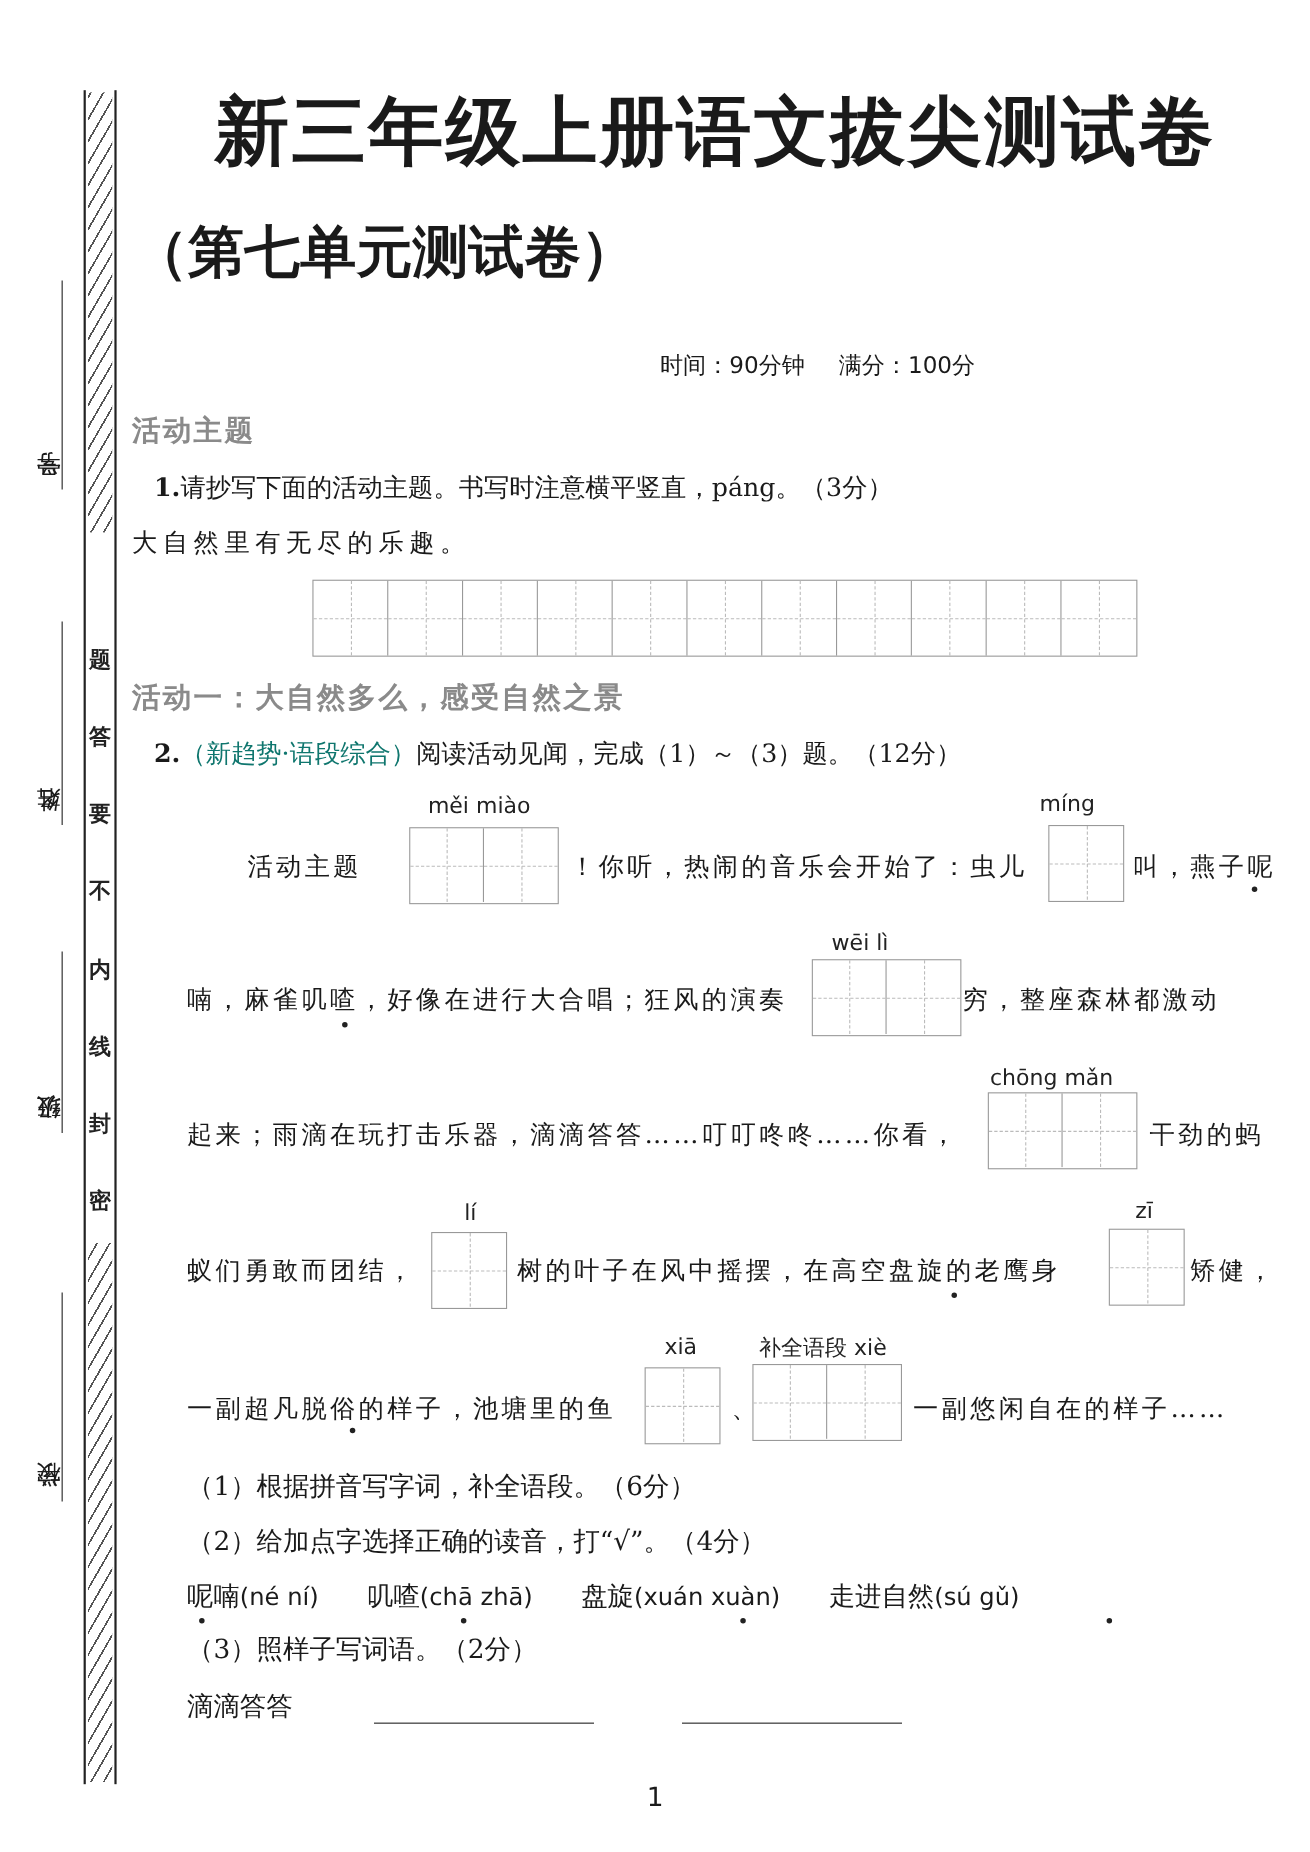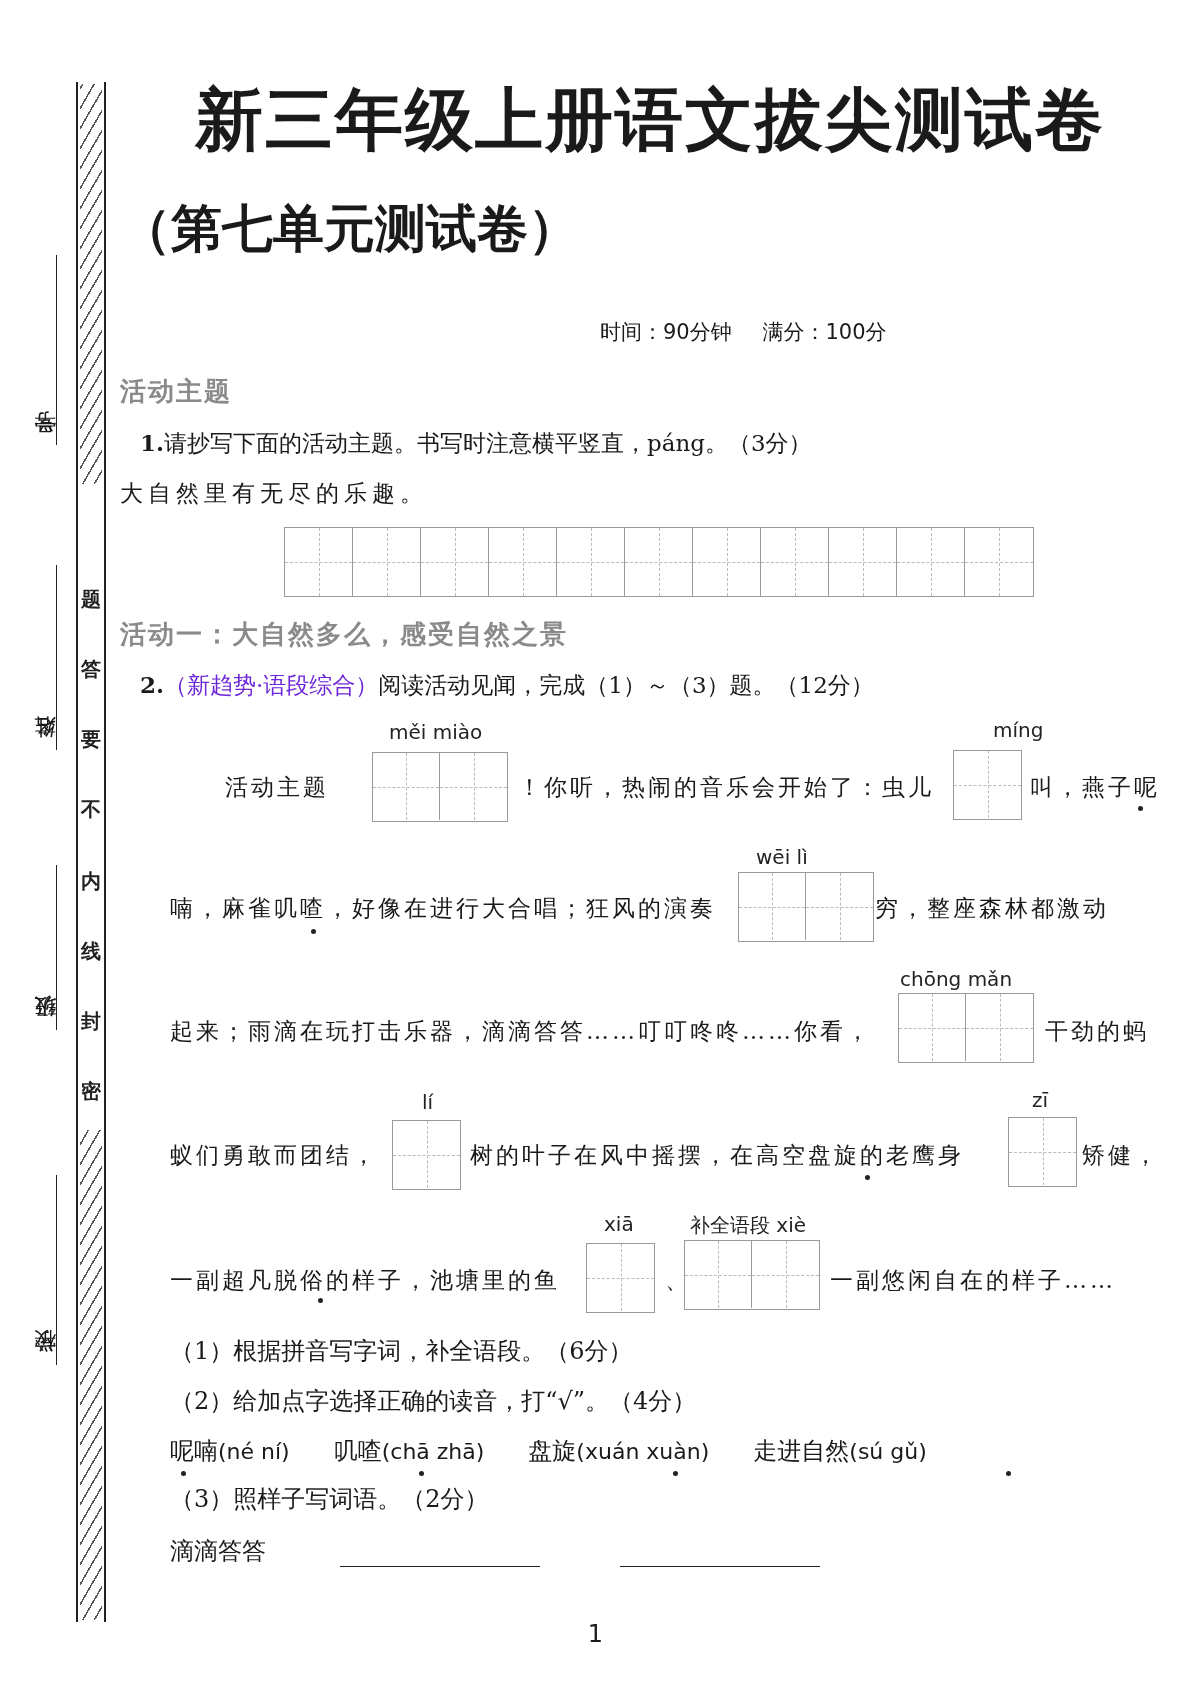--- a/index.html
+++ b/index.html
@@ -22,21 +22,21 @@
   .field-label { position: absolute; left: 0; width: 36px; font-size: 22px; font-family: "DejaVu Sans", sans-serif; writing-mode: vertical-rl; transform: rotate(180deg); text-align: center; }
   .field-line { position: absolute; left: 26px; width: 0; border-left: 1.5px solid #222; }
 
   .title { left: 120px; width: 1060px; top: 75px; text-align: center; font-size: 68px; font-family: "DejaVu Sans", sans-serif; font-weight: bold; letter-spacing: 2px; }
   .subtitle { left: 120px; width: 1060px; top: 195px; font-size: 51px; font-family: "DejaVu Sans", sans-serif; font-weight: bold; }
   .meta { left: 600px; top: 318px; font-size: 21px; font-family: "DejaVu Sans", sans-serif; }
   .meta span + span { margin-left: 24px; }
   .section-title { text-align: left; color: #8a8a8a; font-weight: bold; font-size: 26px; letter-spacing: 2px; }
   .q { font-size: 23px; }
   .q b { font-weight: bold; }
-  .q .gray { color: #6d28d9; }
+  .q .gray { color: #0f766e; }
   .copy-line { font-size: 23px; letter-spacing: 5px; }
 
   .grid-row { position: absolute; left: 284px; top: 527px; height: 68px; display: flex; border: 1px solid #999; }
   .tian { position: relative; width: 68px; height: 68px; border-right: 1px solid #999; box-sizing: border-box; }
   .tian:last-child { border-right: none; }
   .tian::before { content: ""; position: absolute; left: 50%; top: 0; bottom: 0; border-left: 1px dashed #bbb; }
   .tian::after { content: ""; position: absolute; top: 50%; left: 0; right: 0; border-top: 1px dashed #bbb; }
 
   .passage-line { position: absolute; left: 170px; font-size: 23px; letter-spacing: 3px; white-space: nowrap; }
   .box { position: absolute; height: 68px; display: flex; border: 1.5px solid #999; background: #fff; }
@@ -110,21 +110,21 @@
   <div class="tian"></div>
   <div class="tian"></div>
 </div>
 
 <div class="abs section-title" style="left:120px; width:1060px; top:617px">活动一：大自然多么，感受自然之景</div>
 <div class="abs q" style="left:140px; top:670px">
   <b>2.</b><span class="gray">（新趋势·语段综合）</span><span>阅读活动见闻，完成（1）～（3）题。（12分）</span>
 </div>
 
 <div class="pinyin" style="left:389px; top:720px">měi   miào</div>
-<div class="pinyin" style="left:993px; top:718px">míng</div>
+<div class="pinyin" style="left:945px; top:718px">míng</div>
 <div class="passage-line" style="top:772px">
   <span style="position:absolute; left:55px">活动主题</span>
   <span style="position:absolute; left:348px">！你听，热闹的音乐会开始了：虫儿</span>
   <span style="position:absolute; left:860px">叫，燕子呢</span>
 </div>
 <div class="box" style="left:372px; top:752px">
     <div class="tian"></div>
     <div class="tian"></div>
   </div>
 <div class="box" style="left:953px; top:750px">

